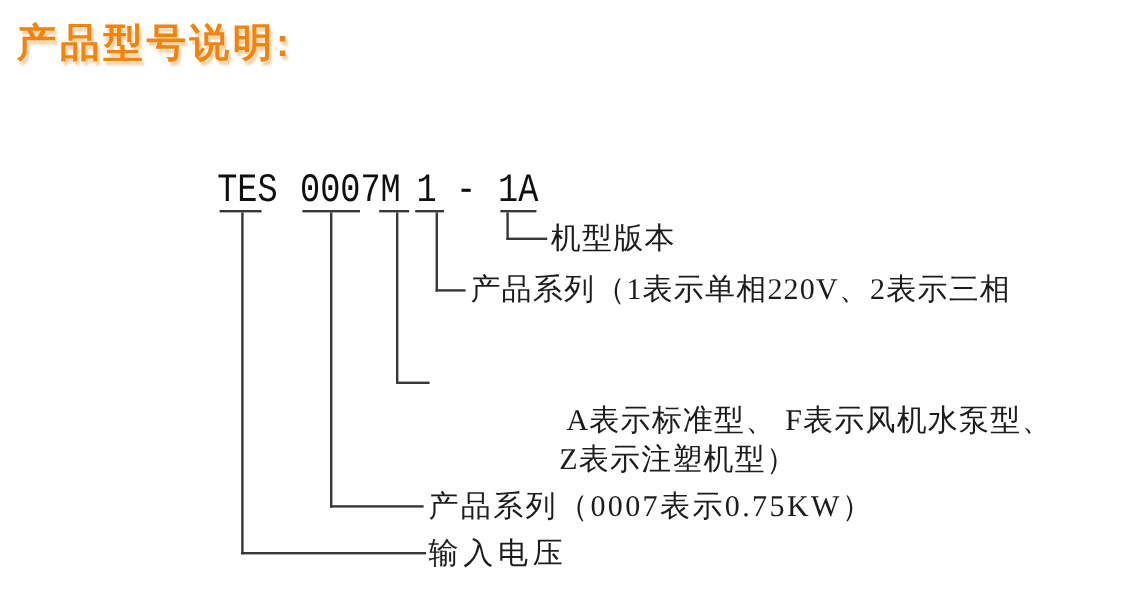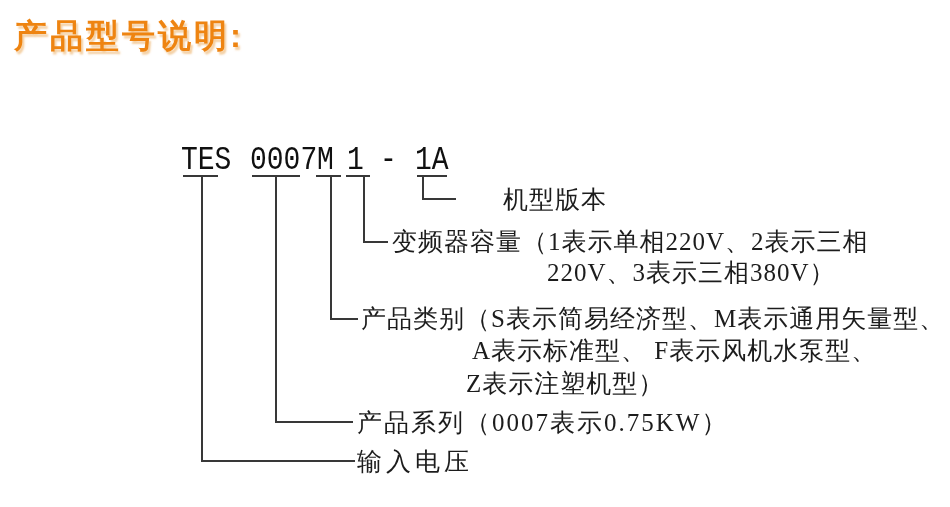--- a/index.html
+++ b/index.html
@@ -66,21 +66,21 @@
   
   .lbl{
     position:absolute;
     font-family:"Liberation Serif", serif;
     font-size:25px;
     letter-spacing:1px;
     color:#1c1c1c;
     white-space:nowrap;
     line-height:25px;
   }
-  .lbl-version{left:459px;top:187px;margin-left:44px;}
+  .lbl-version{left:459px;top:187px;}
   .lbl-voltage-1{left:392px;top:229px;}
   .lbl-voltage-2{left:547px;top:260px;}
   .lbl-category-1{left:361px;top:306px;}
   .lbl-category-2{left:472px;top:338px;}
   .lbl-category-3{left:466px;top:371px;}
   .lbl-capacity{left:357px;top:410px;letter-spacing:2px;}
   .lbl-series{left:357px;top:449px;letter-spacing:4px;}
 </style>
 </head>
 <body>
@@ -107,21 +107,19 @@
   <div class="ln v-m"></div>
   <div class="ln v-1"></div>
   <div class="ln v-1a"></div>
   <div class="ln h-series"></div>
   <div class="ln h-capacity"></div>
   <div class="ln h-category"></div>
   <div class="ln h-voltage"></div>
   <div class="ln h-version"></div>
 
   <div class="lbl lbl-version">机型版本</div>
-  <div class="lbl lbl-voltage-1">变频器容量（1表示单相220V、2表示三相</div>
-  <div class="lbl lbl-voltage-2">220V、3表示三相380V）</div>
-  <div class="lbl lbl-category-1">产品类别（S表示简易经济型、M表示通用矢量型、</div>
+  <div class="lbl lbl-voltage-1">产品系列（1表示单相220V、2表示三相</div>
   <div class="lbl lbl-category-3">Z表示注塑机型）</div>
   <div class="lbl lbl-category-2">A表示标准型、 F表示风机水泵型、</div>
   <div class="lbl lbl-capacity">产品系列（0007表示0.75KW）</div>
   <div class="lbl lbl-series">输入电压</div>
 
 </div>
 
 </body></html>

